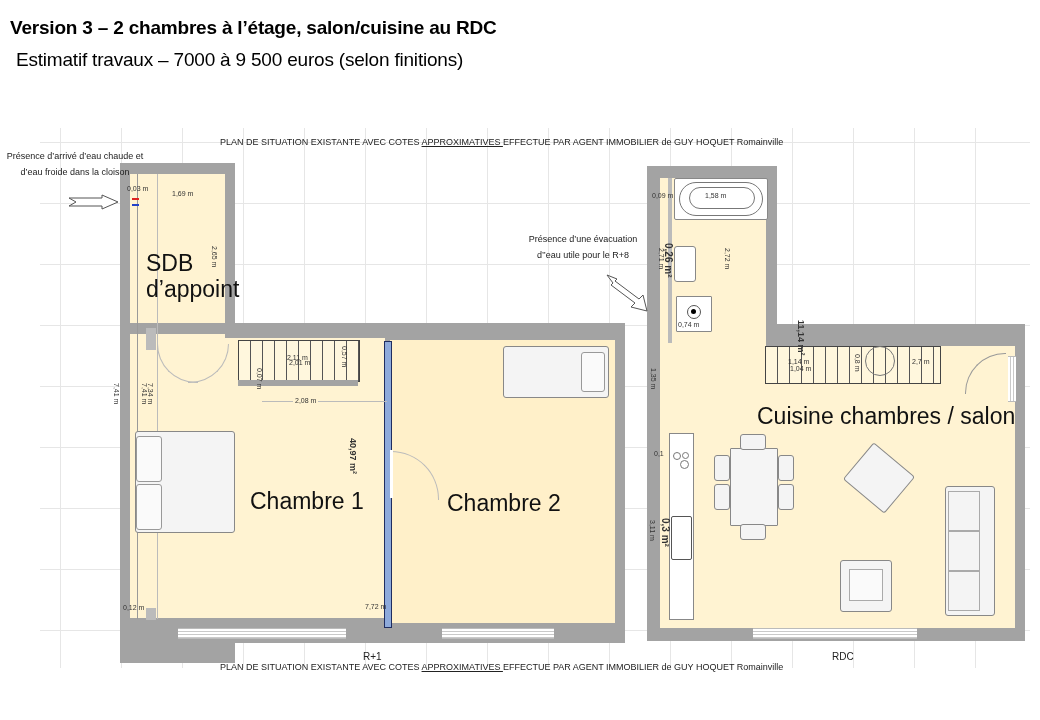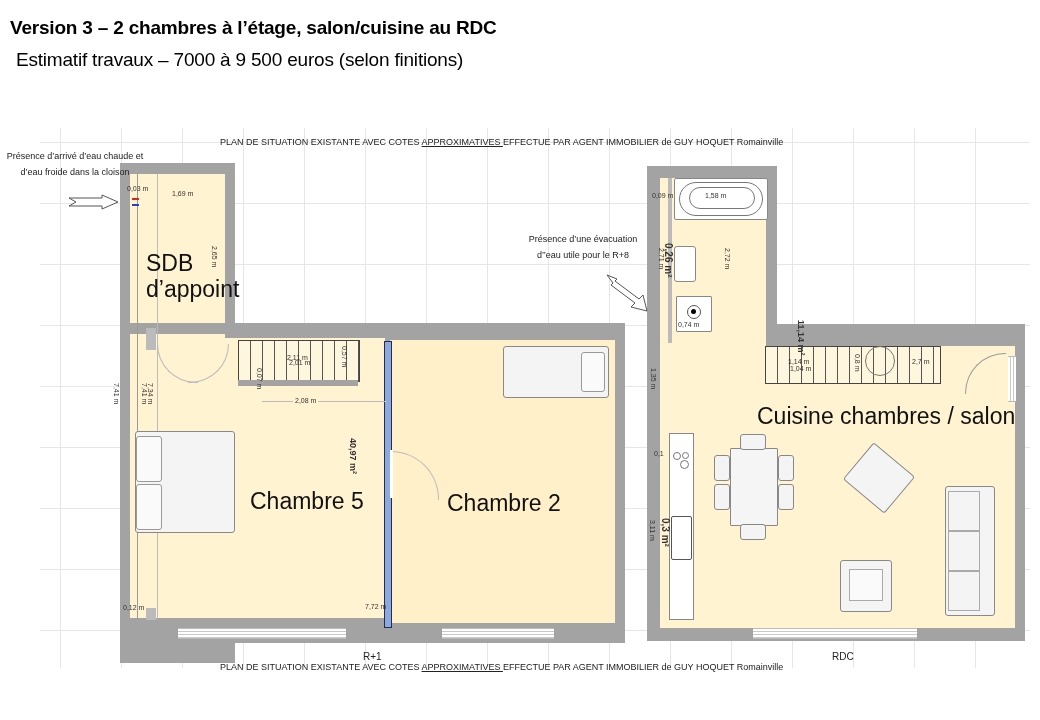--- a/index.html
+++ b/index.html
@@ -73,21 +73,21 @@
     <div class="window" style="left:138px;top:500px;width:168px;height:9px;"></div>
     <div class="window" style="left:402px;top:500px;width:112px;height:9px;"></div>
 
     <div class="abs" style="left:106px;top:480px;width:10px;height:12px;background:#bbb;"></div>
     <div class="abs" style="left:106px;top:200px;width:10px;height:22px;background:#bbb;"></div>
 
     <div class="room-label" style="left:106px;top:122px;line-height:26px;">
       <div>SDB</div>
       <div>d’appoint</div>
     </div>
-    <div class="room-label" style="left:210px;top:360px;">Chambre 5</div>
+    <div class="room-label" style="left:210px;top:360px;">Chambre 1</div>
     <div class="room-label" style="left:407px;top:362px;">Chambre 2</div>
 
     <div class="dim" style="left:87px;top:57px;">0,03 m</div>
     <div class="dim" style="left:132px;top:62px;">1,69 m</div>
     <div class="dim dimv" style="left:171px;top:118px;">2,65 m</div>
     <div class="dim" style="left:247px;top:226px;">2,11 m</div>
     <div class="dim" style="left:249px;top:231px;">2,01 m</div>
     <div class="dim dimv" style="left:301px;top:218px;">0,57 m</div>
     <div class="dim dimv" style="left:216px;top:240px;">0,07 m</div>
     <div class="abs" style="left:222px;top:273px;width:125px;height:1px;background:#bbb;"></div>

